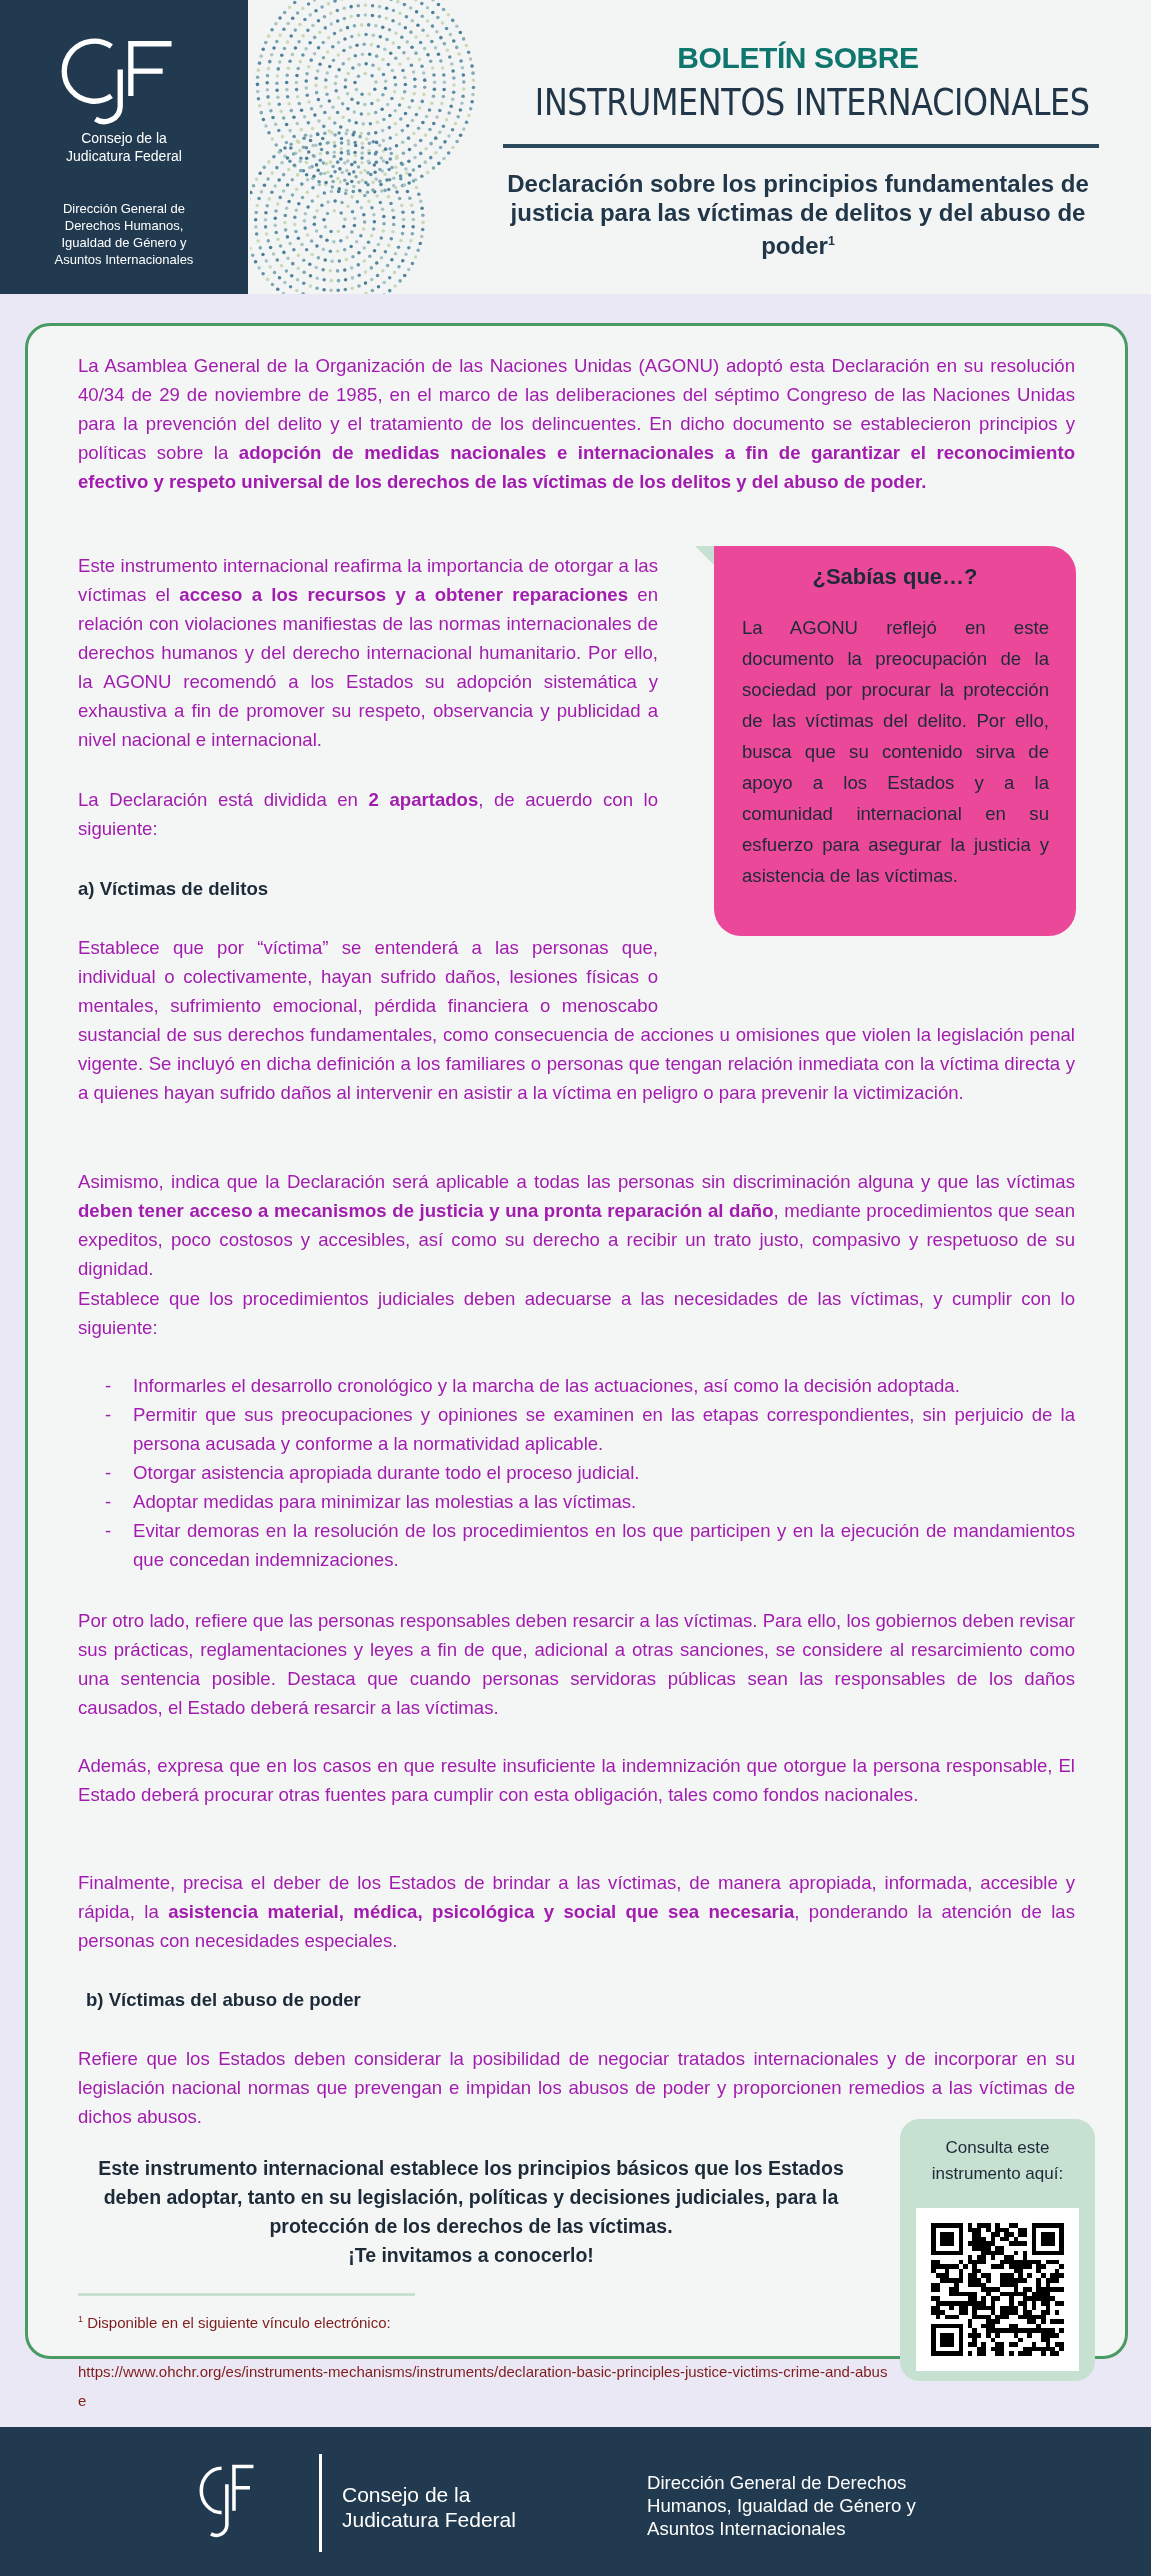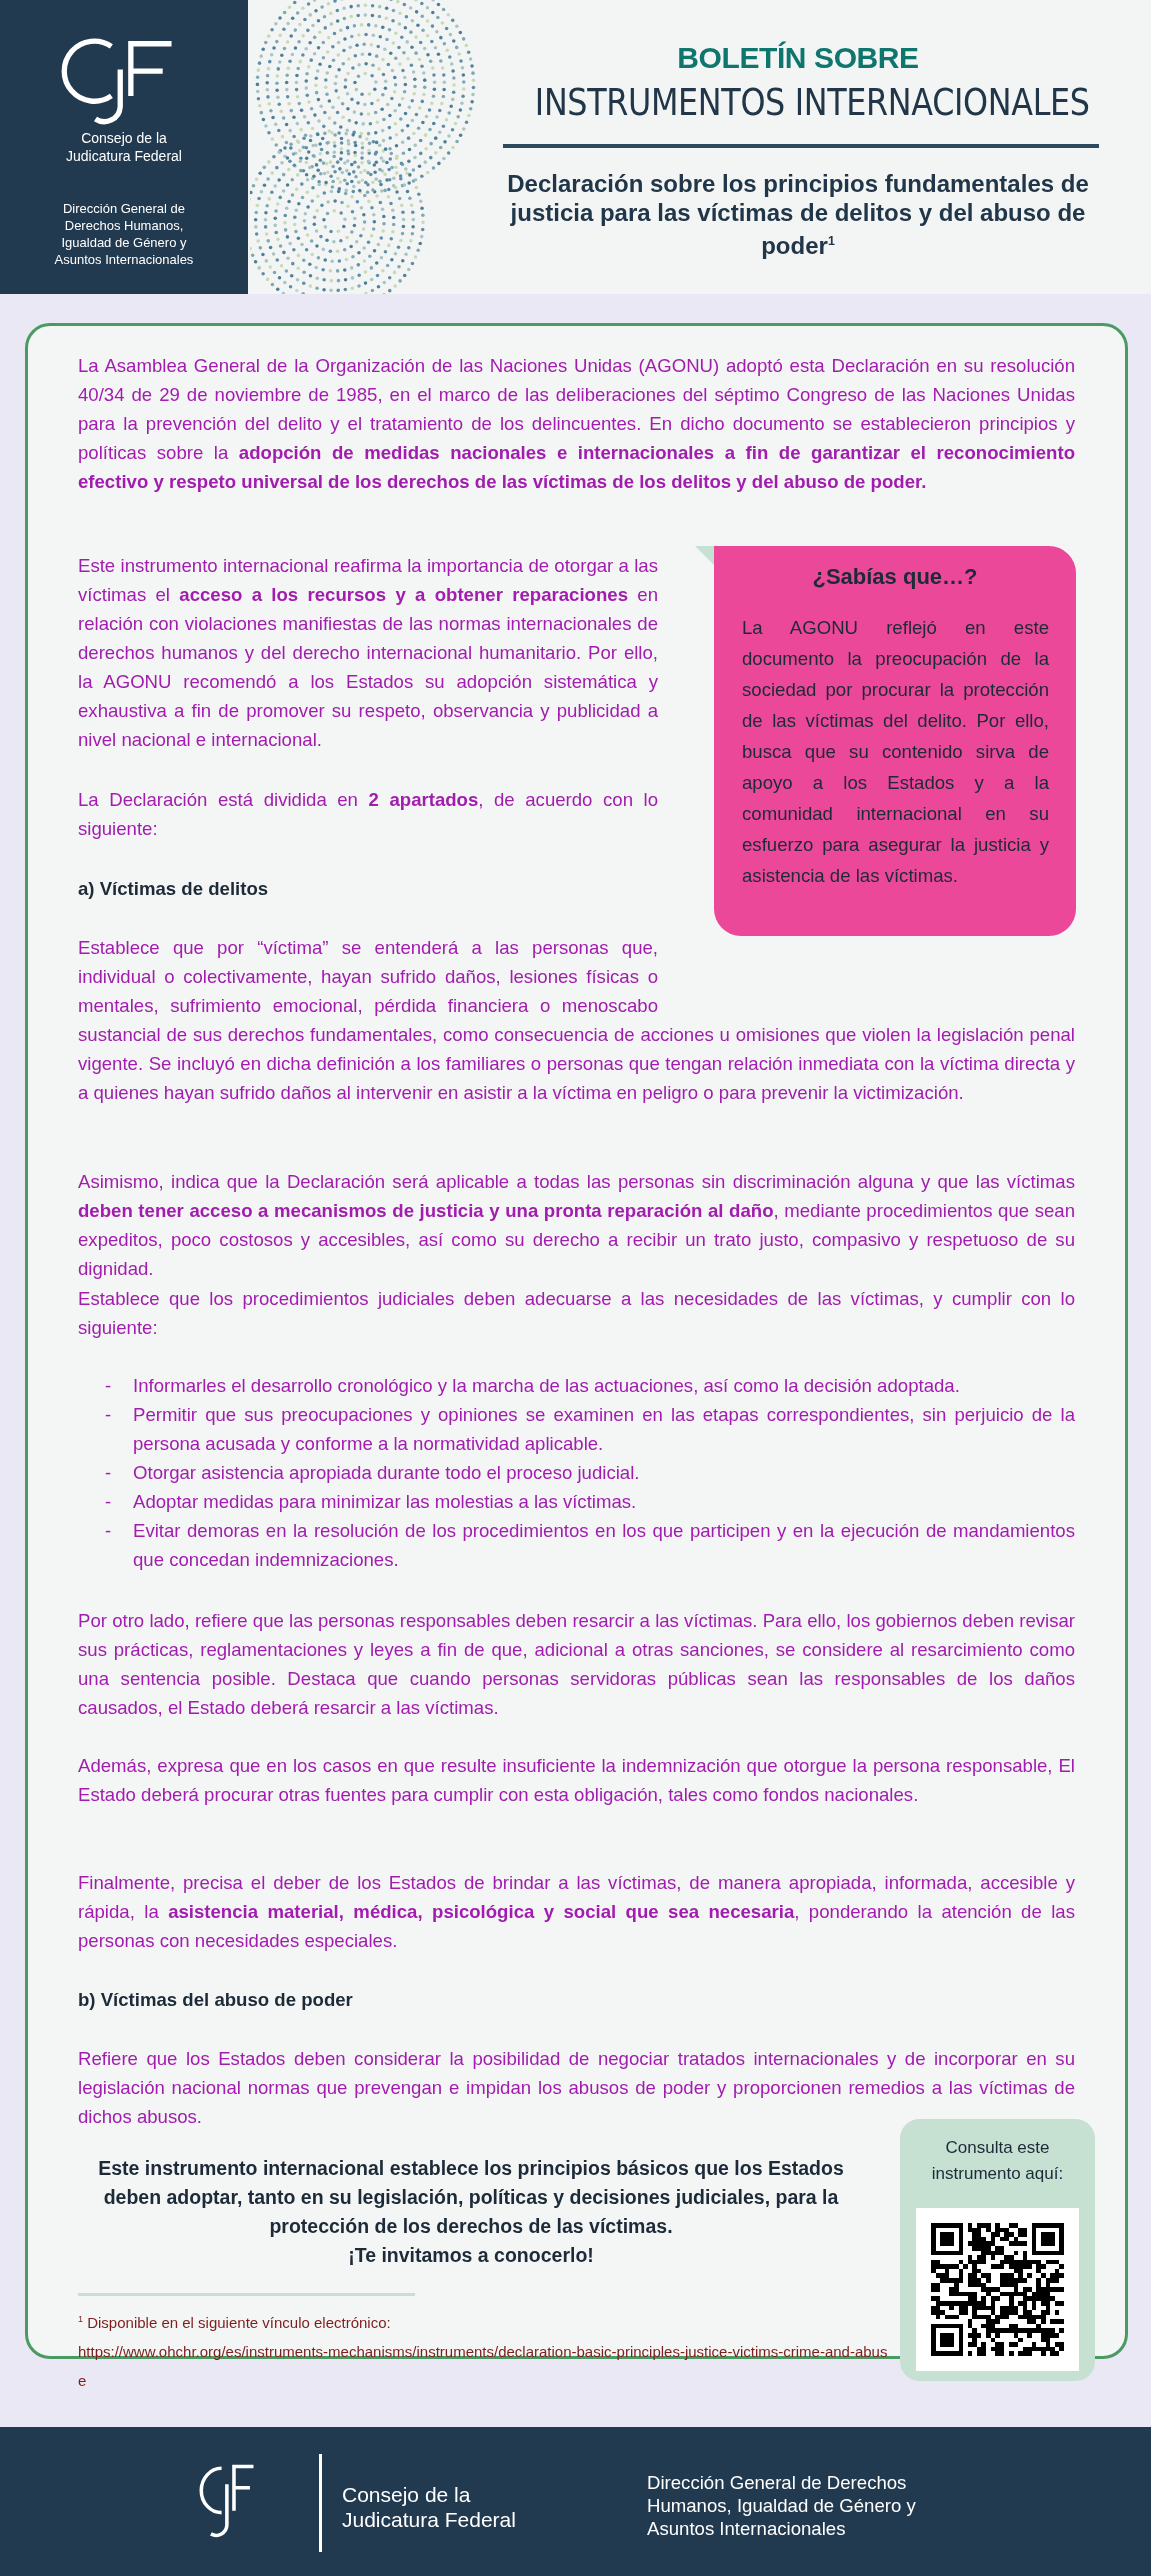--- a/index.html
+++ b/index.html
@@ -32,21 +32,21 @@
   .p4 { left: 50px; top: 607px; width: 997px; }
   .p4 .wrap-float { float: right; width: 417px; height: 59px; }
   .p5 { left: 50px; top: 841px; width: 997px; }
   .p6 { left: 50px; top: 958px; width: 997px; }
   .list { left: 50px; top: 1045px; width: 997px; list-style: none; }
   .list li { position: relative; padding-left: 55px; }
   .list li .dash { position: absolute; left: 27px; top: 0; }
   .p7 { left: 50px; top: 1280px; width: 997px; }
   .p8 { left: 50px; top: 1425px; width: 997px; }
   .p9 { left: 50px; top: 1542px; width: 997px; }
-  .h-b { left: 50px; top: 1659px; width: 580px; font-size: 18.6px; font-weight: bold; line-height: 29px; }
+  .h-b { left: 58px; top: 1659px; width: 580px; font-size: 18.6px; font-weight: bold; line-height: 29px; }
   .p10 { left: 50px; top: 1718px; width: 997px; }
 
   .sabias { position: absolute; left: 686px; top: 220px; width: 362px; height: 390px; background: #ec4899; border-radius: 27px; border-top-left-radius: 0; }
   .sabias-notch { position: absolute; left: 667px; top: 220px; width: 35px; height: 35px; background: #c6e0d2; clip-path: polygon(0 0, 100% 0, 100% 100%); border-top-left-radius: 0; }
   .sabias-title { position: absolute; left: 0; top: 18px; width: 100%; text-align: center; font-size: 22px; font-weight: bold; color: #1d2a38; }
   .sabias-text { position: absolute; left: 28px; top: 66px; width: 307px; font-size: 18.6px; line-height: 31px; text-align: justify; color: #1d2a38; }
 
   .closing { position: absolute; left: 53px; top: 1828px; width: 780px; text-align: center; font-size: 19.5px; font-weight: bold; line-height: 29px; color: #1d2a38; }
   .fn-rule { position: absolute; left: 50px; top: 1967px; width: 337px; height: 2.7px; background: #c6e0d2; }
   .footnote { position: absolute; left: 50px; top: 1979px; width: 816px; font-size: 15px; line-height: 29px; color: #7f1d1d; }
@@ -1096,21 +1096,21 @@
   </div>
 
   <div class="closing">
     <div>Este instrumento internacional establece los principios básicos que los Estados deben adoptar, tanto en su legislación, políticas y decisiones judiciales, para la protección de los derechos de las víctimas.</div>
     <div>¡Te invitamos a conocerlo!</div>
   </div>
 
   <div class="fn-rule"></div>
   <div class="footnote">
     <div><sup>1</sup> <span>Disponible en el siguiente vínculo electrónico:</span></div>
-    <div style="word-break: break-all;">https://www.ohchr.org/es/instruments-mechanisms/instruments/declaration-basic-principles-justice-victims-crime-and-abuse</div>
+    <div style="word-break: break-all; margin-top: 20px;">https://www.ohchr.org/es/instruments-mechanisms/instruments/declaration-basic-principles-justice-victims-crime-and-abuse</div>
   </div>
 
   <div class="qr-box">
     <div class="qr-label">Consulta este instrumento aquí:</div>
     <div class="qr-img">
       <svg viewBox="0 0 29 29" id="qr-svg" shape-rendering="crispEdges">
           <rect x="8" y="0" width="1" height="1" fill="#000"></rect>
           <rect x="10" y="0" width="1" height="1" fill="#000"></rect>
           <rect x="11" y="0" width="1" height="1" fill="#000"></rect>
           <rect x="12" y="0" width="1" height="1" fill="#000"></rect>

